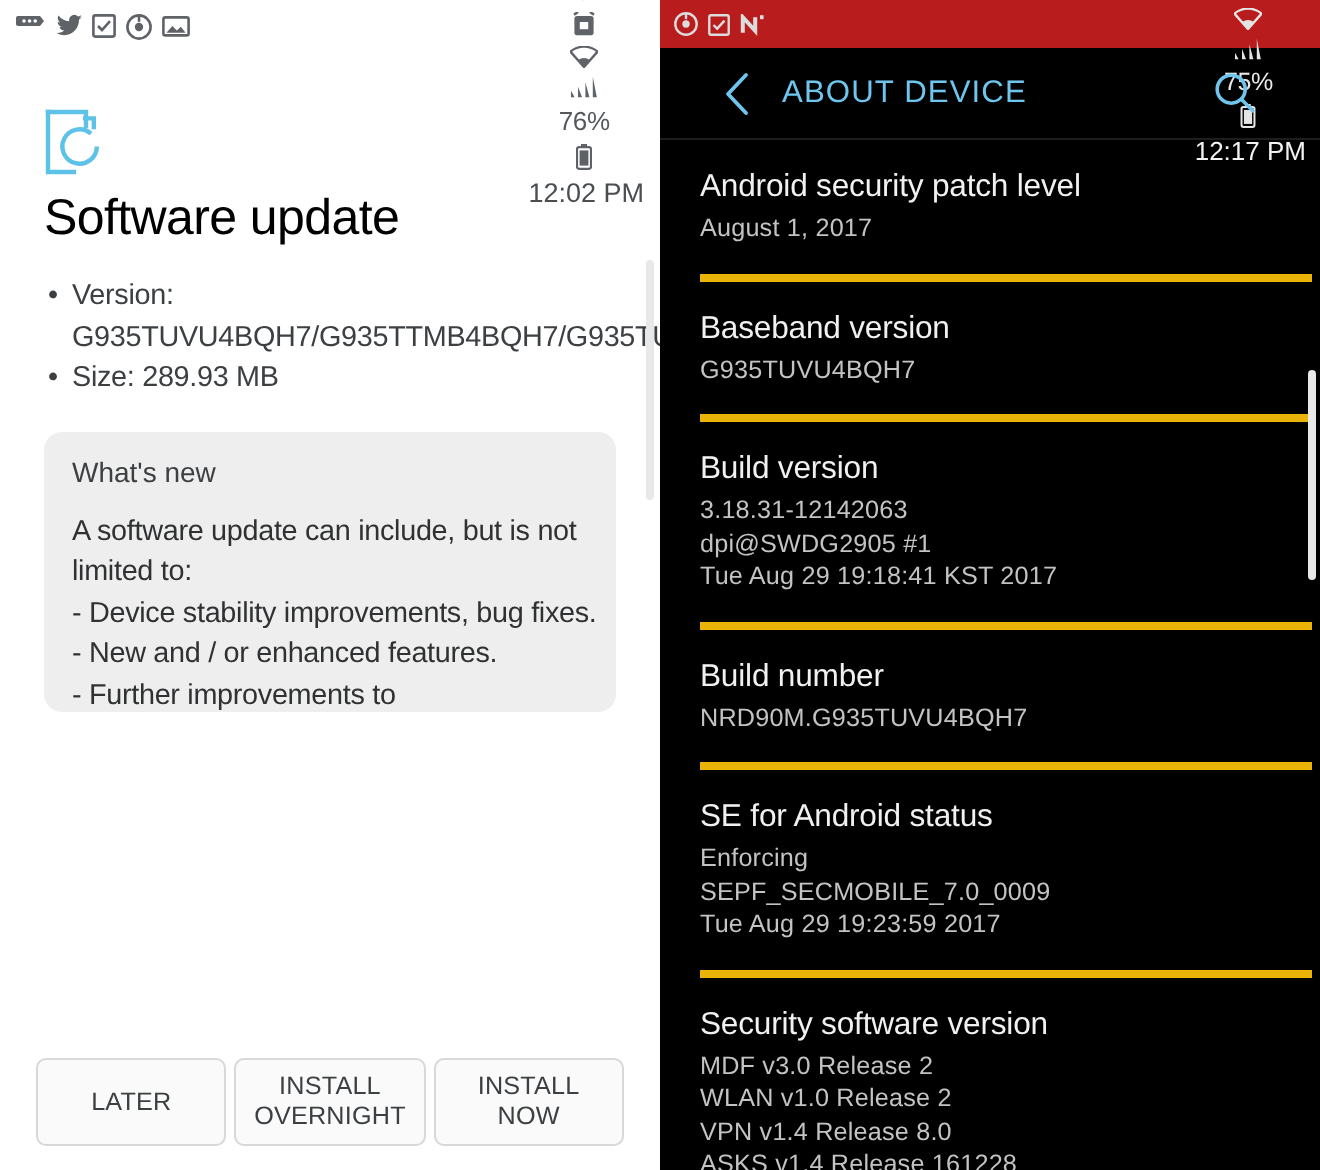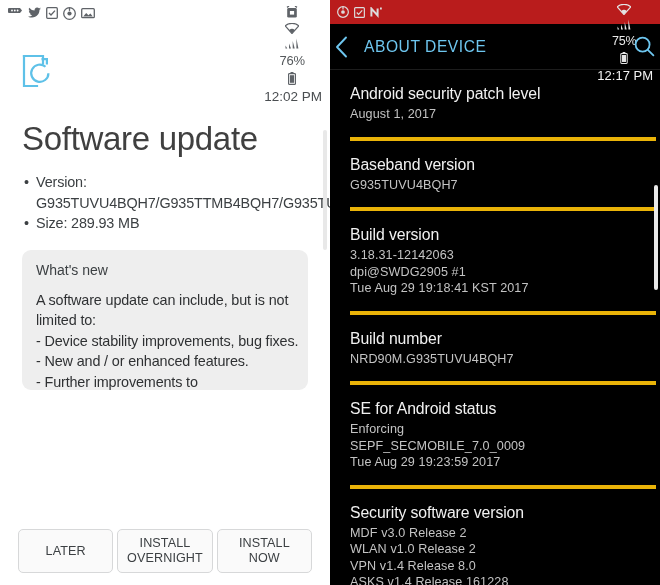--- a/index.html
+++ b/index.html
@@ -34,24 +34,23 @@
   .sb-right-group { display: flex; align-items: center; gap: 4px; flex-direction: column; }
   .sb-icon { display: inline-flex; align-items: center; justify-content: center; }
   .sb-icon svg { display: block; }
   .sb-text { font-size: 13px; color: #55595c; letter-spacing: -0.2px; font-weight: 400;}
   .sb-time { font-size: 13.5px; color: #4a4e51; margin-left: 2px; }
 
   .left-content { padding: 0 22px; position: relative; }
 
   .app-icon { margin-top: 28px; margin-bottom: 0; }
   .page-title {
-    font-size: 33px;
-    color: #404040;
+    font-size: 25px;
+    color: #000000;
     font-weight: 400;
-    margin-top: 26px;
     letter-spacing: -0.3px;
   }
   .body-copy {
     margin-top: 32px;
     font-size: 14.4px;
     line-height: 20.5px;
     color: #3c4043;
     letter-spacing: -0.1px;
   }
   .bullets {
@@ -138,21 +137,21 @@
     background: #b91c1c;
     color: #e8e8e8;
   }
   .statusbar-dark .sb-text { color: #e9e9e9; font-size: 12.5px; }
   .statusbar-dark .sb-time { color: #f2f2f2; font-size: 13px; }
 
   .appbar {
     height: 46px;
     display: flex;
     align-items: center;
-    padding: 0 5px;
+    padding: 0 32px;
     background: #000;
     border-bottom: 1px solid #1d1d1d;
   }
   .appbar-back { cursor: pointer; display: flex; align-items: center; }
   .appbar-title {
     color: #6ec6ef;
     font-size: 15.6px;
     font-weight: 400;
     letter-spacing: 0.55px;
     margin-left: 16px;

